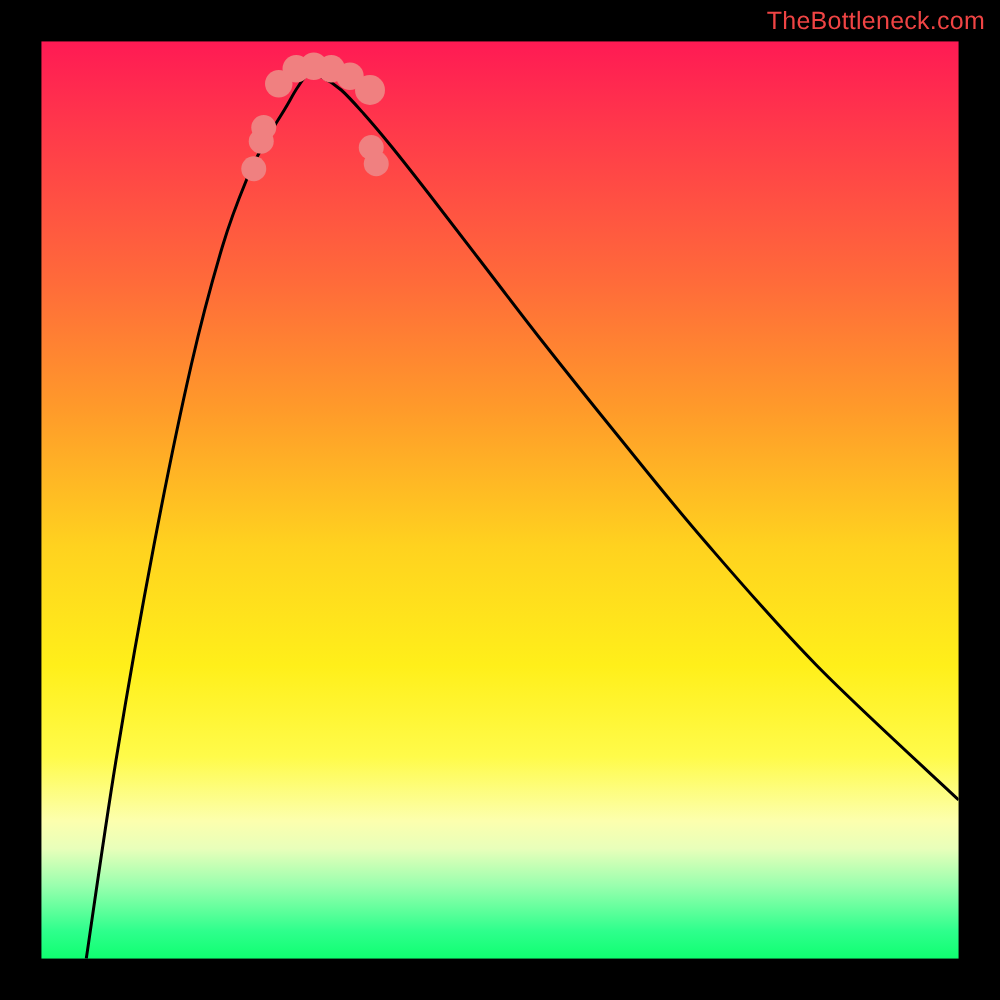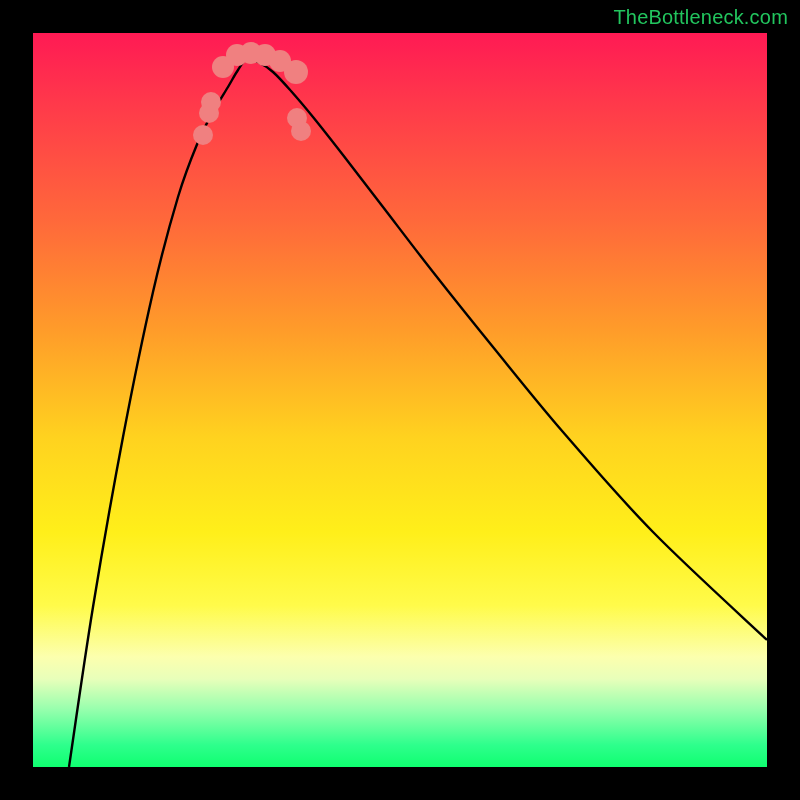--- a/index.html
+++ b/index.html
@@ -41,21 +41,21 @@
   svg.curves {
     position: absolute;
     inset: 0;
     width: 100%;
     height: 100%;
   }
   .watermark {
     position: absolute;
     top: 6px;
     right: 12px;
-    color: #22c55e;
+    color: #ef4444;
     font-size: 20px;
     letter-spacing: 0.2px;
     font-weight: 500;
   }
 </style>
 </head>
 <body>
 
 <div class="watermark">TheBottleneck.com</div>
 

